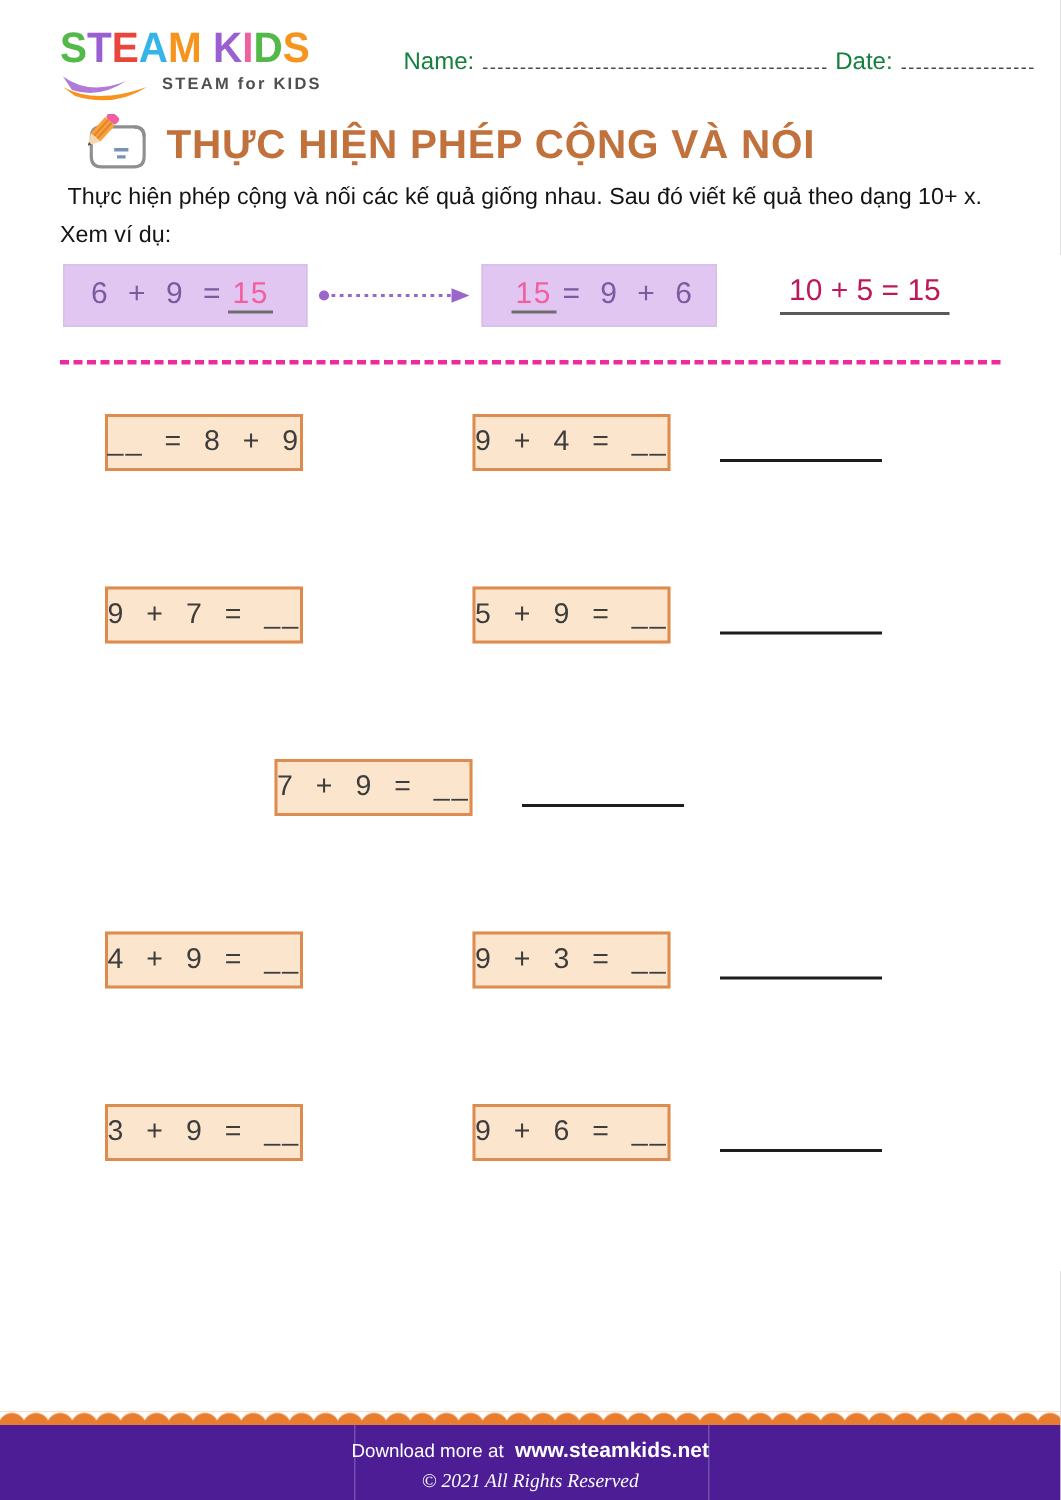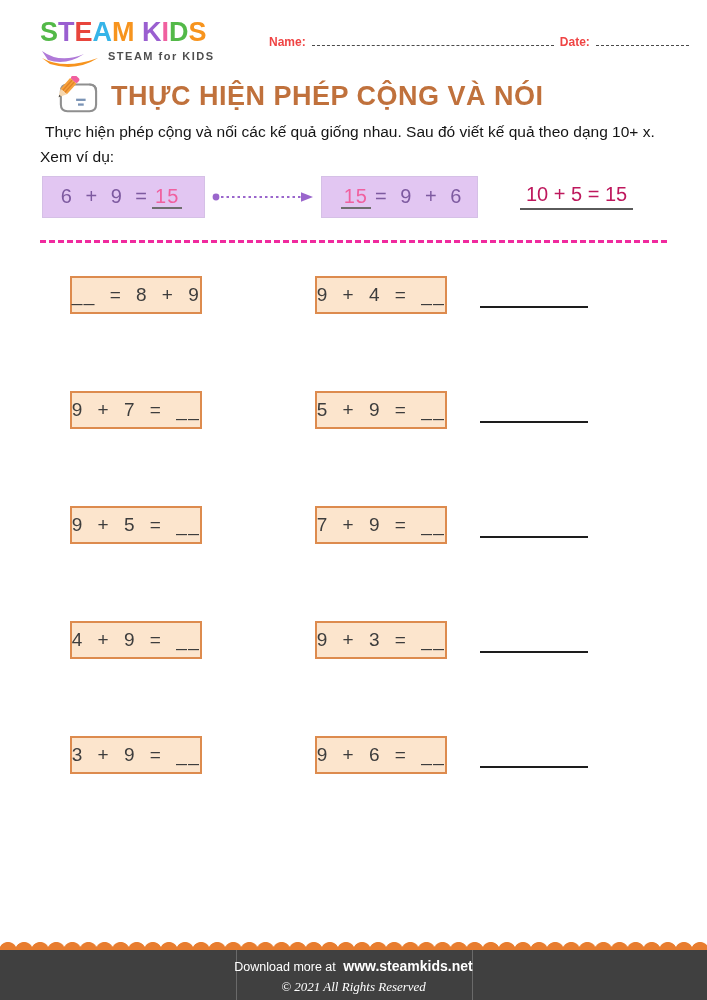--- a/index.html
+++ b/index.html
@@ -10,21 +10,21 @@
   }
 
   
   .header { display:flex; padding:17px 18px 0 40px; }
   .logo-block { width:215px; flex:0 0 auto; }
   .logo-word { font-weight:bold; font-size:27px; letter-spacing:0px; white-space:nowrap; }
   .logo-word span { display:inline-block; transform:scaleY(1.05); }
   .logo-sub { display:flex; align-items:flex-start; margin-top:-2px; }
   .logo-swoosh { width:64px; height:20px; flex:0 0 auto; margin-top:2px; }
   .logo-tagline { font-size:11px; font-weight:bold; color:#4f4f4f; letter-spacing:1.5px; margin-left:4px; margin-top:4px; white-space:nowrap; }
-  .namedate { flex:1; display:flex; align-items:baseline; padding-top:15px; margin-left:14px; font-size:12px; color:#ef4444;font-weight:bold; }
+  .namedate { flex:1; display:flex; align-items:baseline; padding-top:15px; margin-left:14px; font-size:16px; color:#15803d; }
   .fill-line { border-bottom:1.6px dashed #4a4a4a; height:14px; margin:0 6px; }
   .line-name { flex:2.6; }
   .line-date { flex:1; margin-right:0; }
   .nd-label { white-space:nowrap; }
 
   
   .title-row { display:flex; align-items:center; margin:8px 0 0 55px; }
   .title-icon { width:46px; height:40px; flex:0 0 auto; }
   .page-title { font-size:27px; font-weight:bold; color:#c0713c; margin-left:10px; letter-spacing:0.5px; }
 
@@ -62,21 +62,21 @@
     font-size:19px; color:#3d3d3d; letter-spacing:1.5px; word-spacing:7px;
     white-space:nowrap;
   }
   .prob-gap { width:113px; flex:0 0 auto; }
   .answer-line {
     width:108px; flex:0 0 auto; margin-left:33px;
     border-bottom:2.5px solid #1d1d1d; height:26px;
   }
 
   
-  .footer { position:absolute; left:0; right:0; bottom:0; height:50px; background:#404040; }
+  .footer { position:absolute; left:0; right:0; bottom:0; height:50px; background:#4c1d95; }
   .footer-scallop {
     position:absolute; left:0; right:0; bottom:50px; height:9px;
     background-image: radial-gradient(circle at 8px 10px, #e87d2f 8.6px, rgba(232,125,47,0) 9.4px);
     background-size:16.1px 9px; background-repeat:repeat-x;
   }
   .footer-divider { position:absolute; top:0; bottom:0; width:1px; background:rgba(255,255,255,0.22); }
   .fd-1 { left:236px; } .fd-2 { left:472px; }
   .footer-text { text-align:center; color:#ffffff; padding-top:8px; }
   .footer-line1 { font-size:12.5px; }
   .footer-site { font-weight:bold; font-size:14px; margin-left:4px; }
@@ -155,21 +155,20 @@
       <div class="prob-box">9 + 4 = __</div>
       <div class="answer-line"></div>
     </div>
     <div class="prob-row">
       <div class="prob-box">9 + 7 = __</div>
       <div class="prob-gap"></div>
       <div class="prob-box">5 + 9 = __</div>
       <div class="answer-line"></div>
     </div>
     <div class="prob-row">
-      <div class="prob-box">9 + 5 = __</div>
       <div class="prob-gap"></div>
       <div class="prob-box">7 + 9 = __</div>
       <div class="answer-line"></div>
     </div>
     <div class="prob-row">
       <div class="prob-box">4 + 9 = __</div>
       <div class="prob-gap"></div>
       <div class="prob-box">9 + 3 = __</div>
       <div class="answer-line"></div>
     </div>

